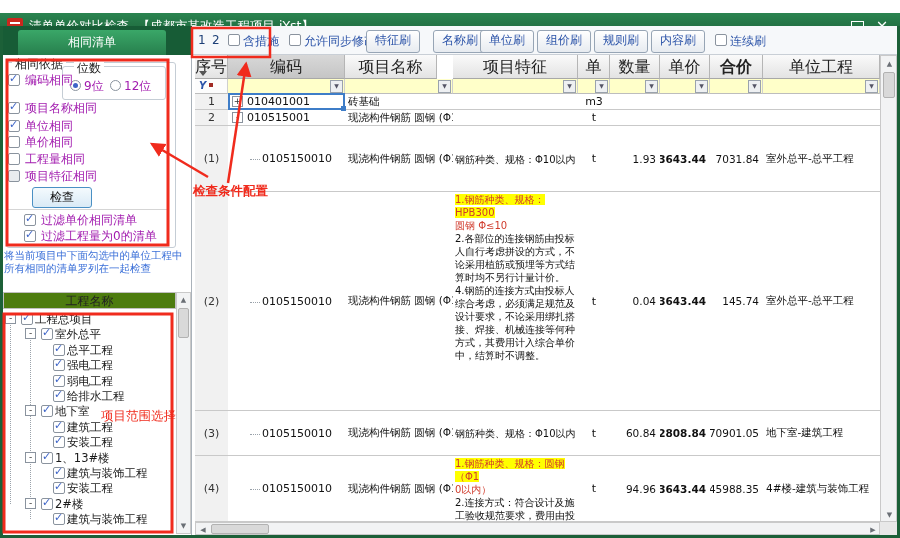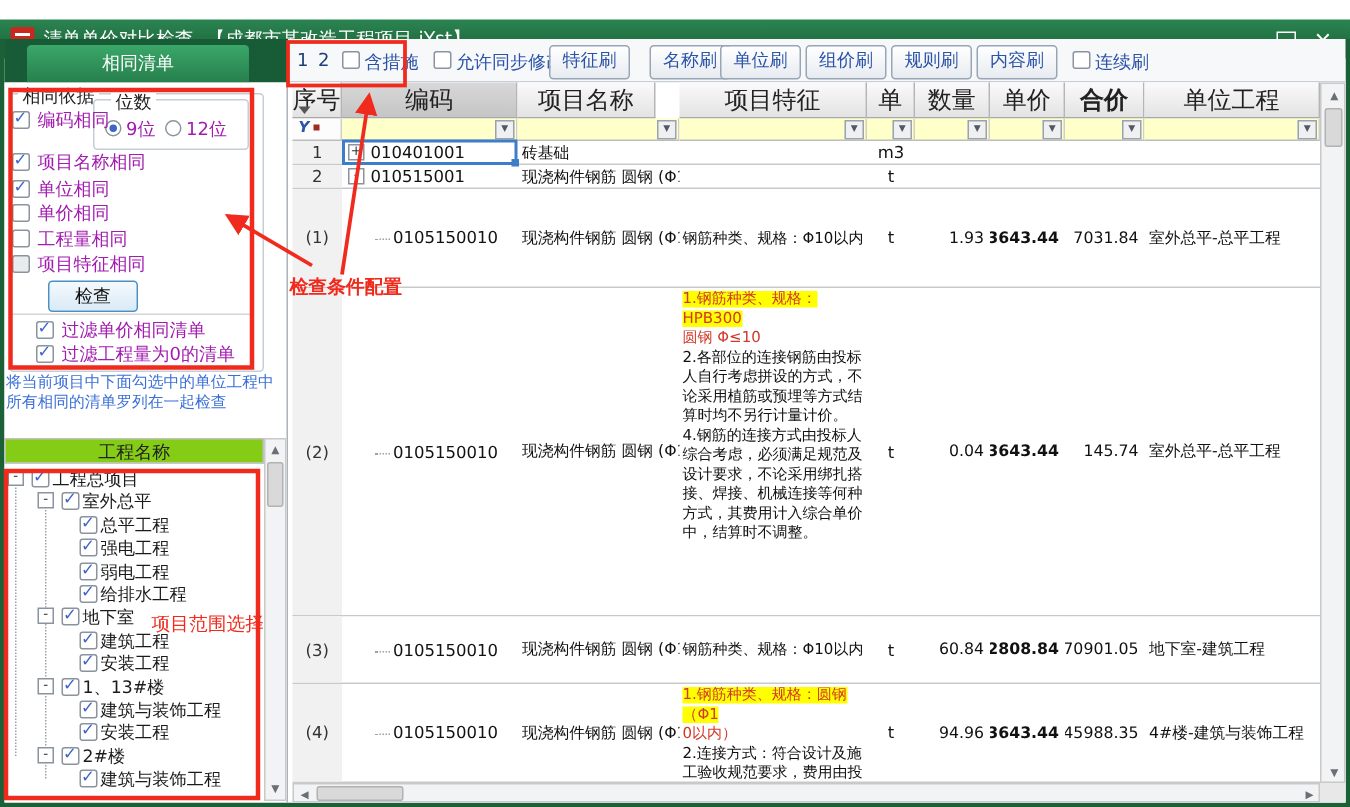--- a/index.html
+++ b/index.html
@@ -25,21 +25,21 @@
   .cb.on:after{content:"✓";position:absolute;left:0;top:-3px;font-size:11px;font-weight:bold;color:#3d64c8;}
   .cb.dis{background:#e9ecef;}
   .cb.dis:after{color:#98a6b4;}
   .cblab{font-size:12px;color:#a21caf;white-space:nowrap;line-height:13px;}
   .radio{width:11px;height:11px;border:1px solid #8a939e;border-radius:50%;background:#fff;box-sizing:border-box;}
   .radio.on:after{content:"";position:absolute;left:2px;top:2px;width:5px;height:5px;border-radius:50%;background:#3d64c8;}
   #checkbtn{left:32px;top:187px;width:58px;height:19px;border:1px solid #4a90c4;border-radius:3px;
             background:linear-gradient(#f4fafd,#d9eaf6);font-size:12px;text-align:center;line-height:18px;color:#111;}
   #sep1{left:8px;top:209px;width:160px;height:1px;background:#d5d5d5;}
   #hint{left:4px;top:249px;width:185px;font-size:10.5px;line-height:13px;color:#3a6fd8;}
-  #treeheader{left:3px;top:292px;width:173px;height:17px;background:#84cc16;border:1px solid #c0c0c0;
+  #treeheader{left:3px;top:292px;width:173px;height:17px;background:#4d7c0f;border:1px solid #c0c0c0;
               box-sizing:border-box;font-size:12px;text-align:center;line-height:16px;color:#222;}
   #tree{left:4px;top:312px;width:171px;height:222px;overflow:hidden;}
   .titem{position:absolute;height:15px;}
   .tlab{position:absolute;font-size:11.5px;color:#1a1a1a;white-space:nowrap;top:0;line-height:14px;}
   .exp{position:absolute;width:11px;height:11px;border:1px solid #8a939e;background:#fff;font-size:9px;
        line-height:9px;text-align:center;color:#333;box-sizing:border-box;}
   .dotv{position:absolute;width:0;border-left:1px dotted #9aa2aa;}
   
   .sb{background:#f2f3f4;border:1px solid #c9c9c9;box-sizing:border-box;}
   .sbarrow{position:absolute;font-size:7px;color:#6a6f75;text-align:center;width:100%;}

